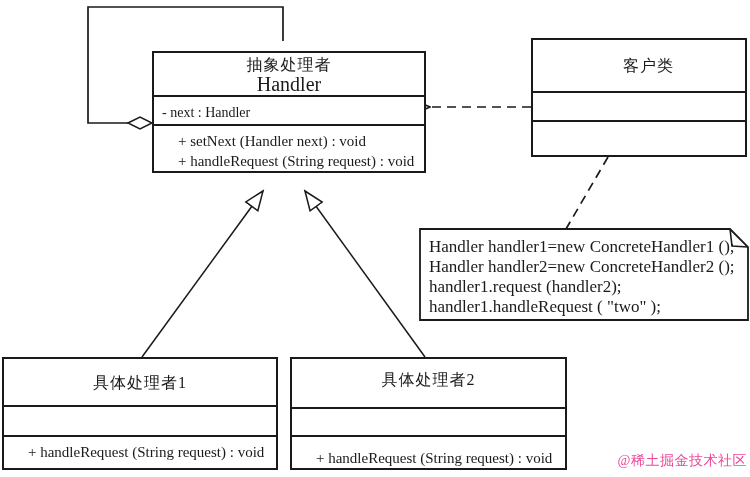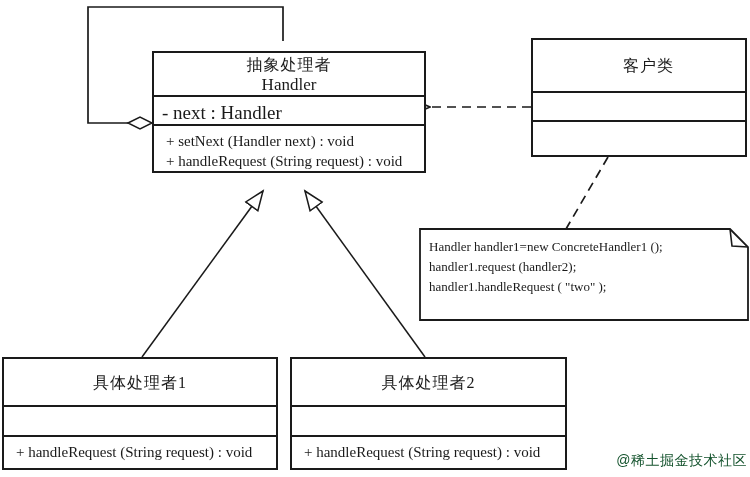--- a/index.html
+++ b/index.html
@@ -10,37 +10,37 @@
   #wires{position:absolute;left:0;top:0;width:750px;height:477px;}
   .uml-class{
     position:absolute;box-sizing:border-box;border:2px solid #1a1a1a;background:#ffffff;
     display:flex;flex-direction:column;
   }
   .cmp-title{
     box-sizing:border-box;display:flex;flex-direction:column;align-items:center;justify-content:center;
     text-align:center;
   }
   .t-cn{font-size:16px;line-height:21px;letter-spacing:1px;}
-  .t-en{font-size:17px;line-height:19px;text-align:center;}
+  .t-en{font-size:20px;line-height:19px;text-align:center;}
   .cmp-attrs{
     box-sizing:border-box;border-top:2px solid #1a1a1a;border-bottom:2px solid #1a1a1a;
-    padding:6px 19px 0 8px;font-size:19px;line-height:19px;
+    padding:6px 19px 0 8px;font-size:14px;line-height:19px;
   }
   .cmp-methods{
-    box-sizing:border-box;flex:1;padding:5px 8px 0 12px;font-size:15px;line-height:20px;
+    box-sizing:border-box;flex:1;padding:5px 8px 0 24px;font-size:15px;line-height:20px;
   }
   .m-line{white-space:nowrap;}
   .note-text{
     position:absolute;left:420px;top:229px;width:328px;height:91px;box-sizing:border-box;
-    padding:8px 6px 0 9px;font-size:13px;line-height:20px;
+    padding:8px 6px 0 9px;font-size:17px;line-height:20px;
   }
   .note-text .m-line{white-space:nowrap;}
   .watermark{
     position:absolute;left:597px;top:452px;width:150px;text-align:right;
-    font-size:14px;color:#14532d;font-family:Liberation Sans, sans-serif;
+    font-size:14px;color:#ec4899;font-family:Liberation Serif, serif;
     letter-spacing:0.5px;
   }
 </style>
 </head>
 <body>
 
 <div id="canvas">
 
   <svg id="wires" viewBox="0 0 750 477" xmlns="http://www.w3.org/2000/svg">
     <defs>
@@ -90,31 +90,32 @@
   <div class="uml-class" style="left:2px;top:357px;width:276px;height:113px;">
     <div class="cmp-title" style="height:46px;">
       <div class="t-cn">具体处理者1</div>
     </div>
     <div class="cmp-attrs" style="height:32px;"></div>
     <div class="cmp-methods">
       <div class="m-line">+ handleRequest (String request) : void</div>
     </div>
   </div>
 
-  <div class="uml-class" style="left:290px;top:357px;width:277px;height:113px;">
+  <div class="uml-class" style="left:290px;top:357px;width:277px;height:113px;gap:6px;">
     <div class="cmp-title" style="height:46px;">
       <div class="t-cn">具体处理者2</div>
     </div>
     <div class="cmp-attrs" style="height:32px;"></div>
     <div class="cmp-methods">
       <div class="m-line">+ handleRequest (String request) : void</div>
     </div>
   </div>
 
   <div class="note-text">
     <div class="m-line">Handler handler1=new ConcreteHandler1 ();</div>
+    <div class="m-line">Handler handler2=new ConcreteHandler2 ();</div>
     <div class="m-line">handler1.request (handler2);</div>
     <div class="m-line">handler1.handleRequest ( "two" );</div>
   </div>
 
   <div class="watermark">@稀土掘金技术社区</div>
 
 </div>
 
 </body></html>

